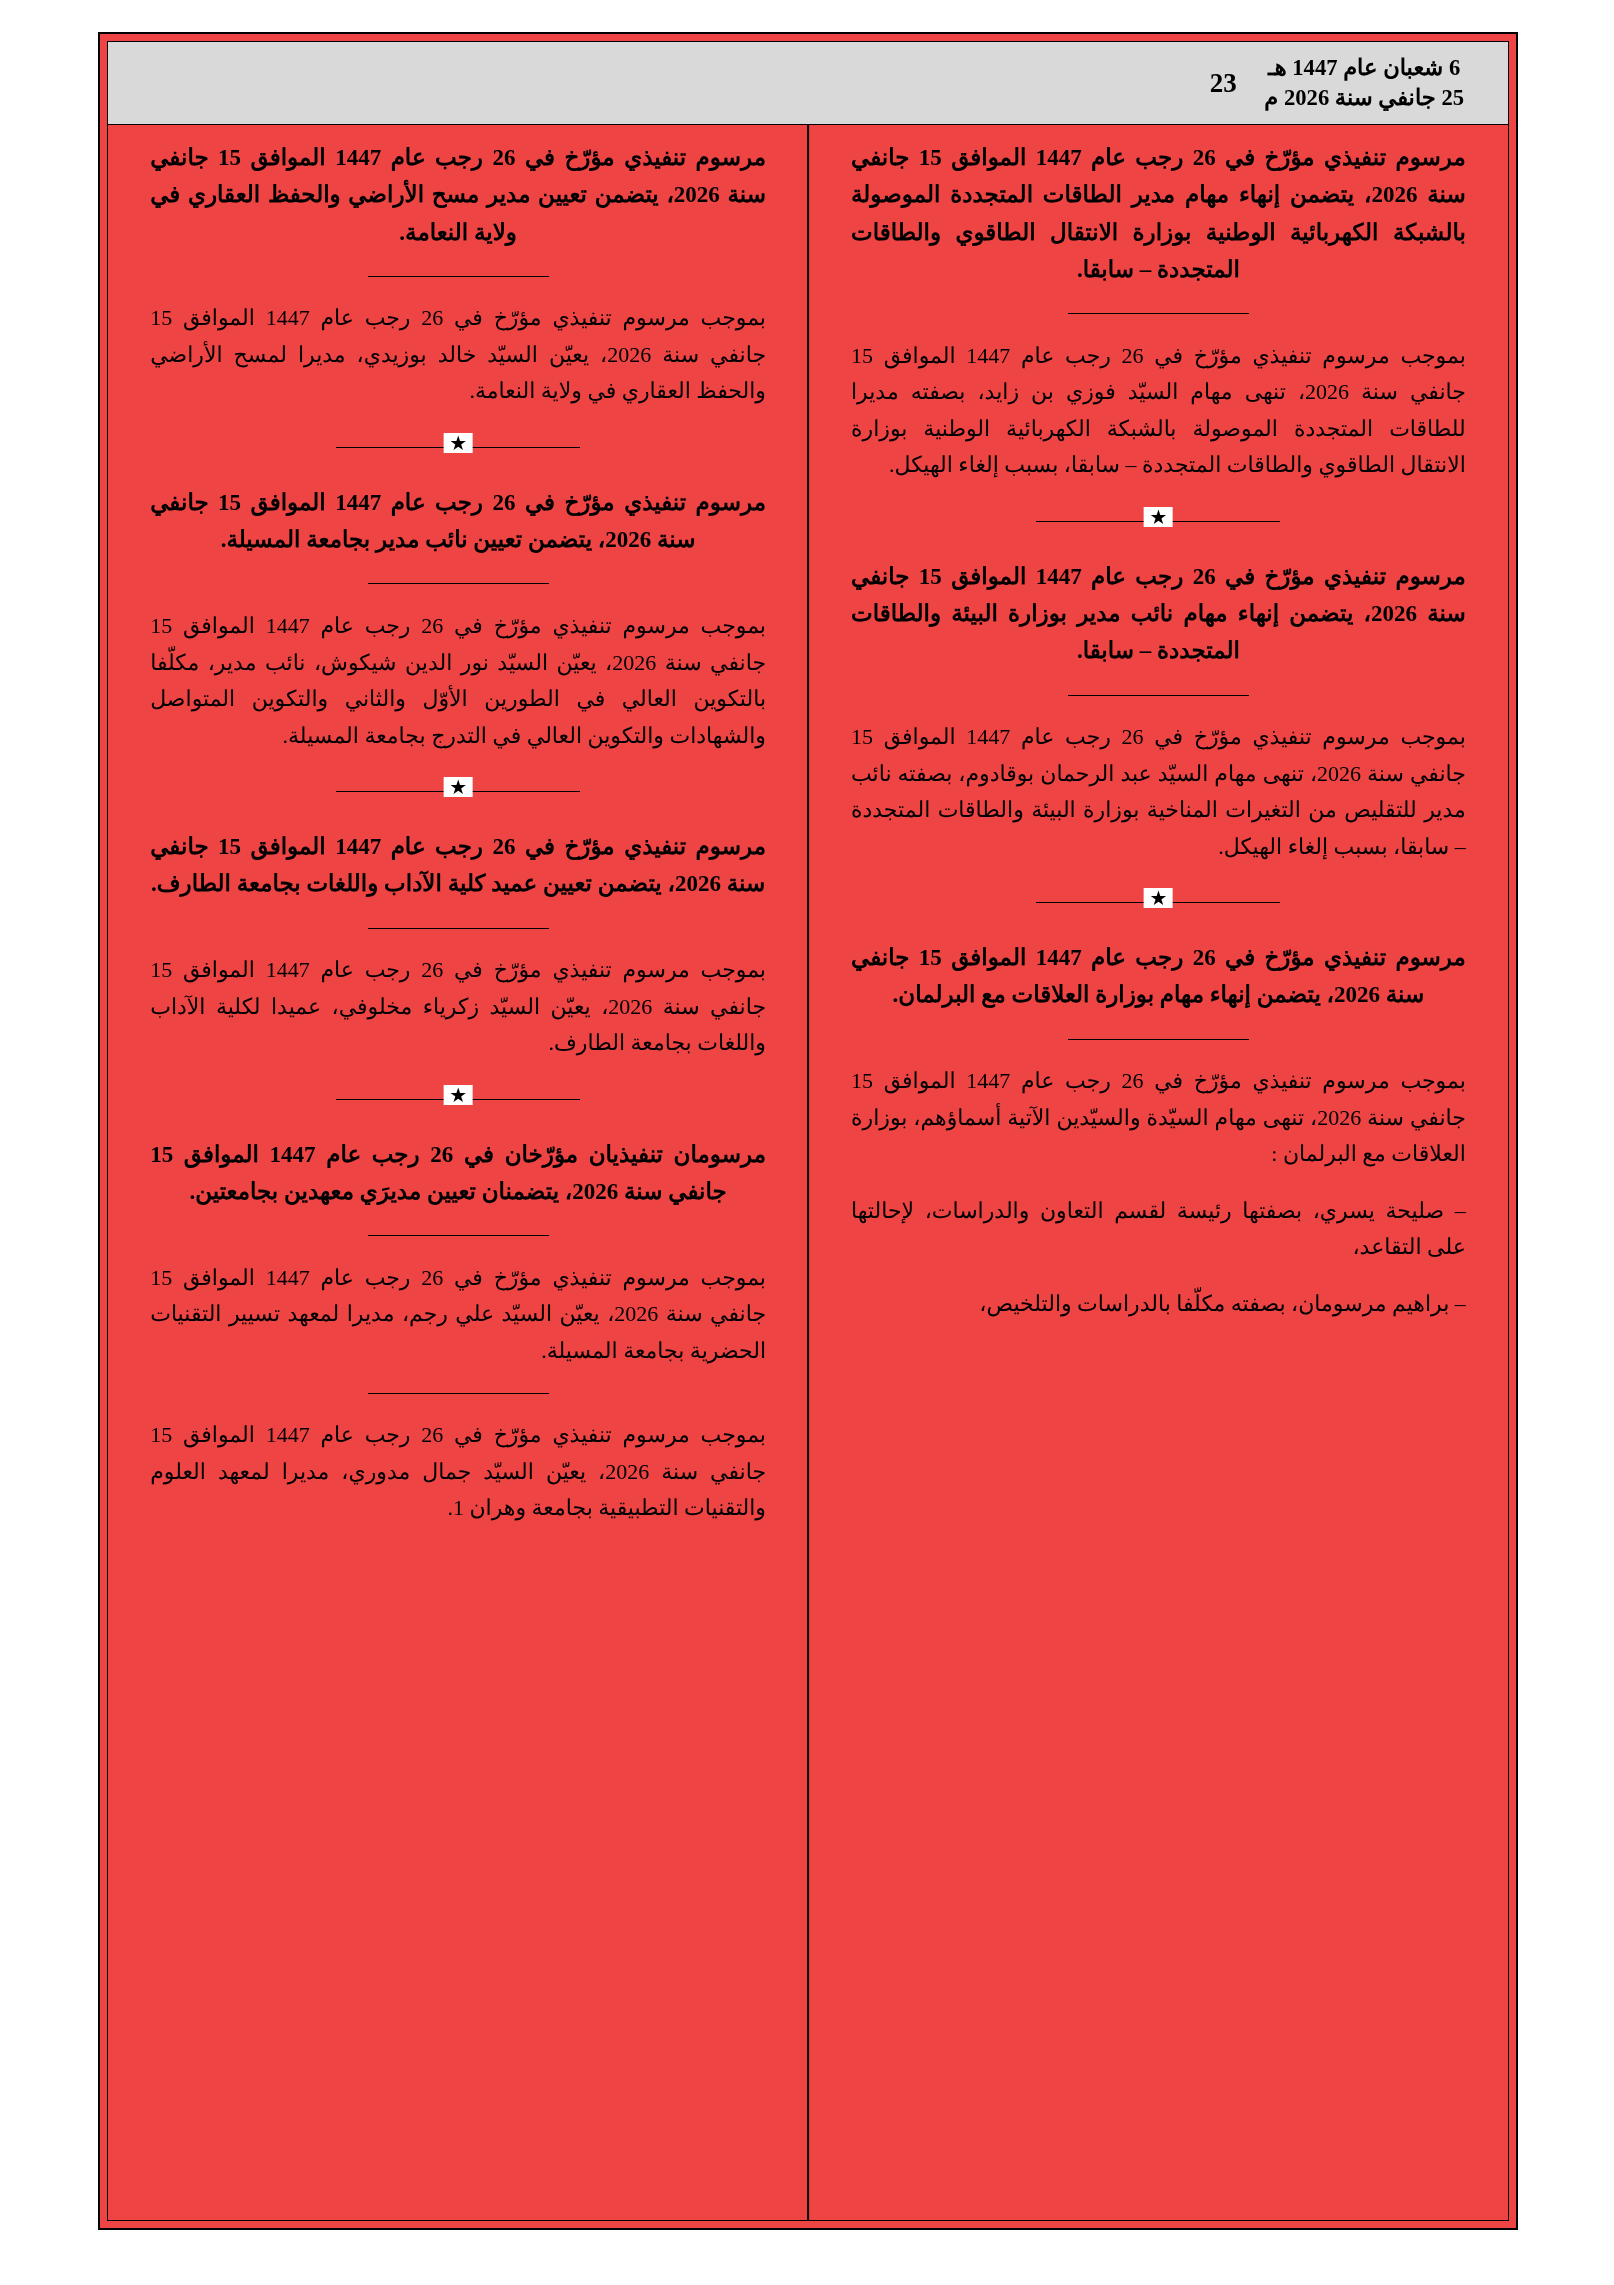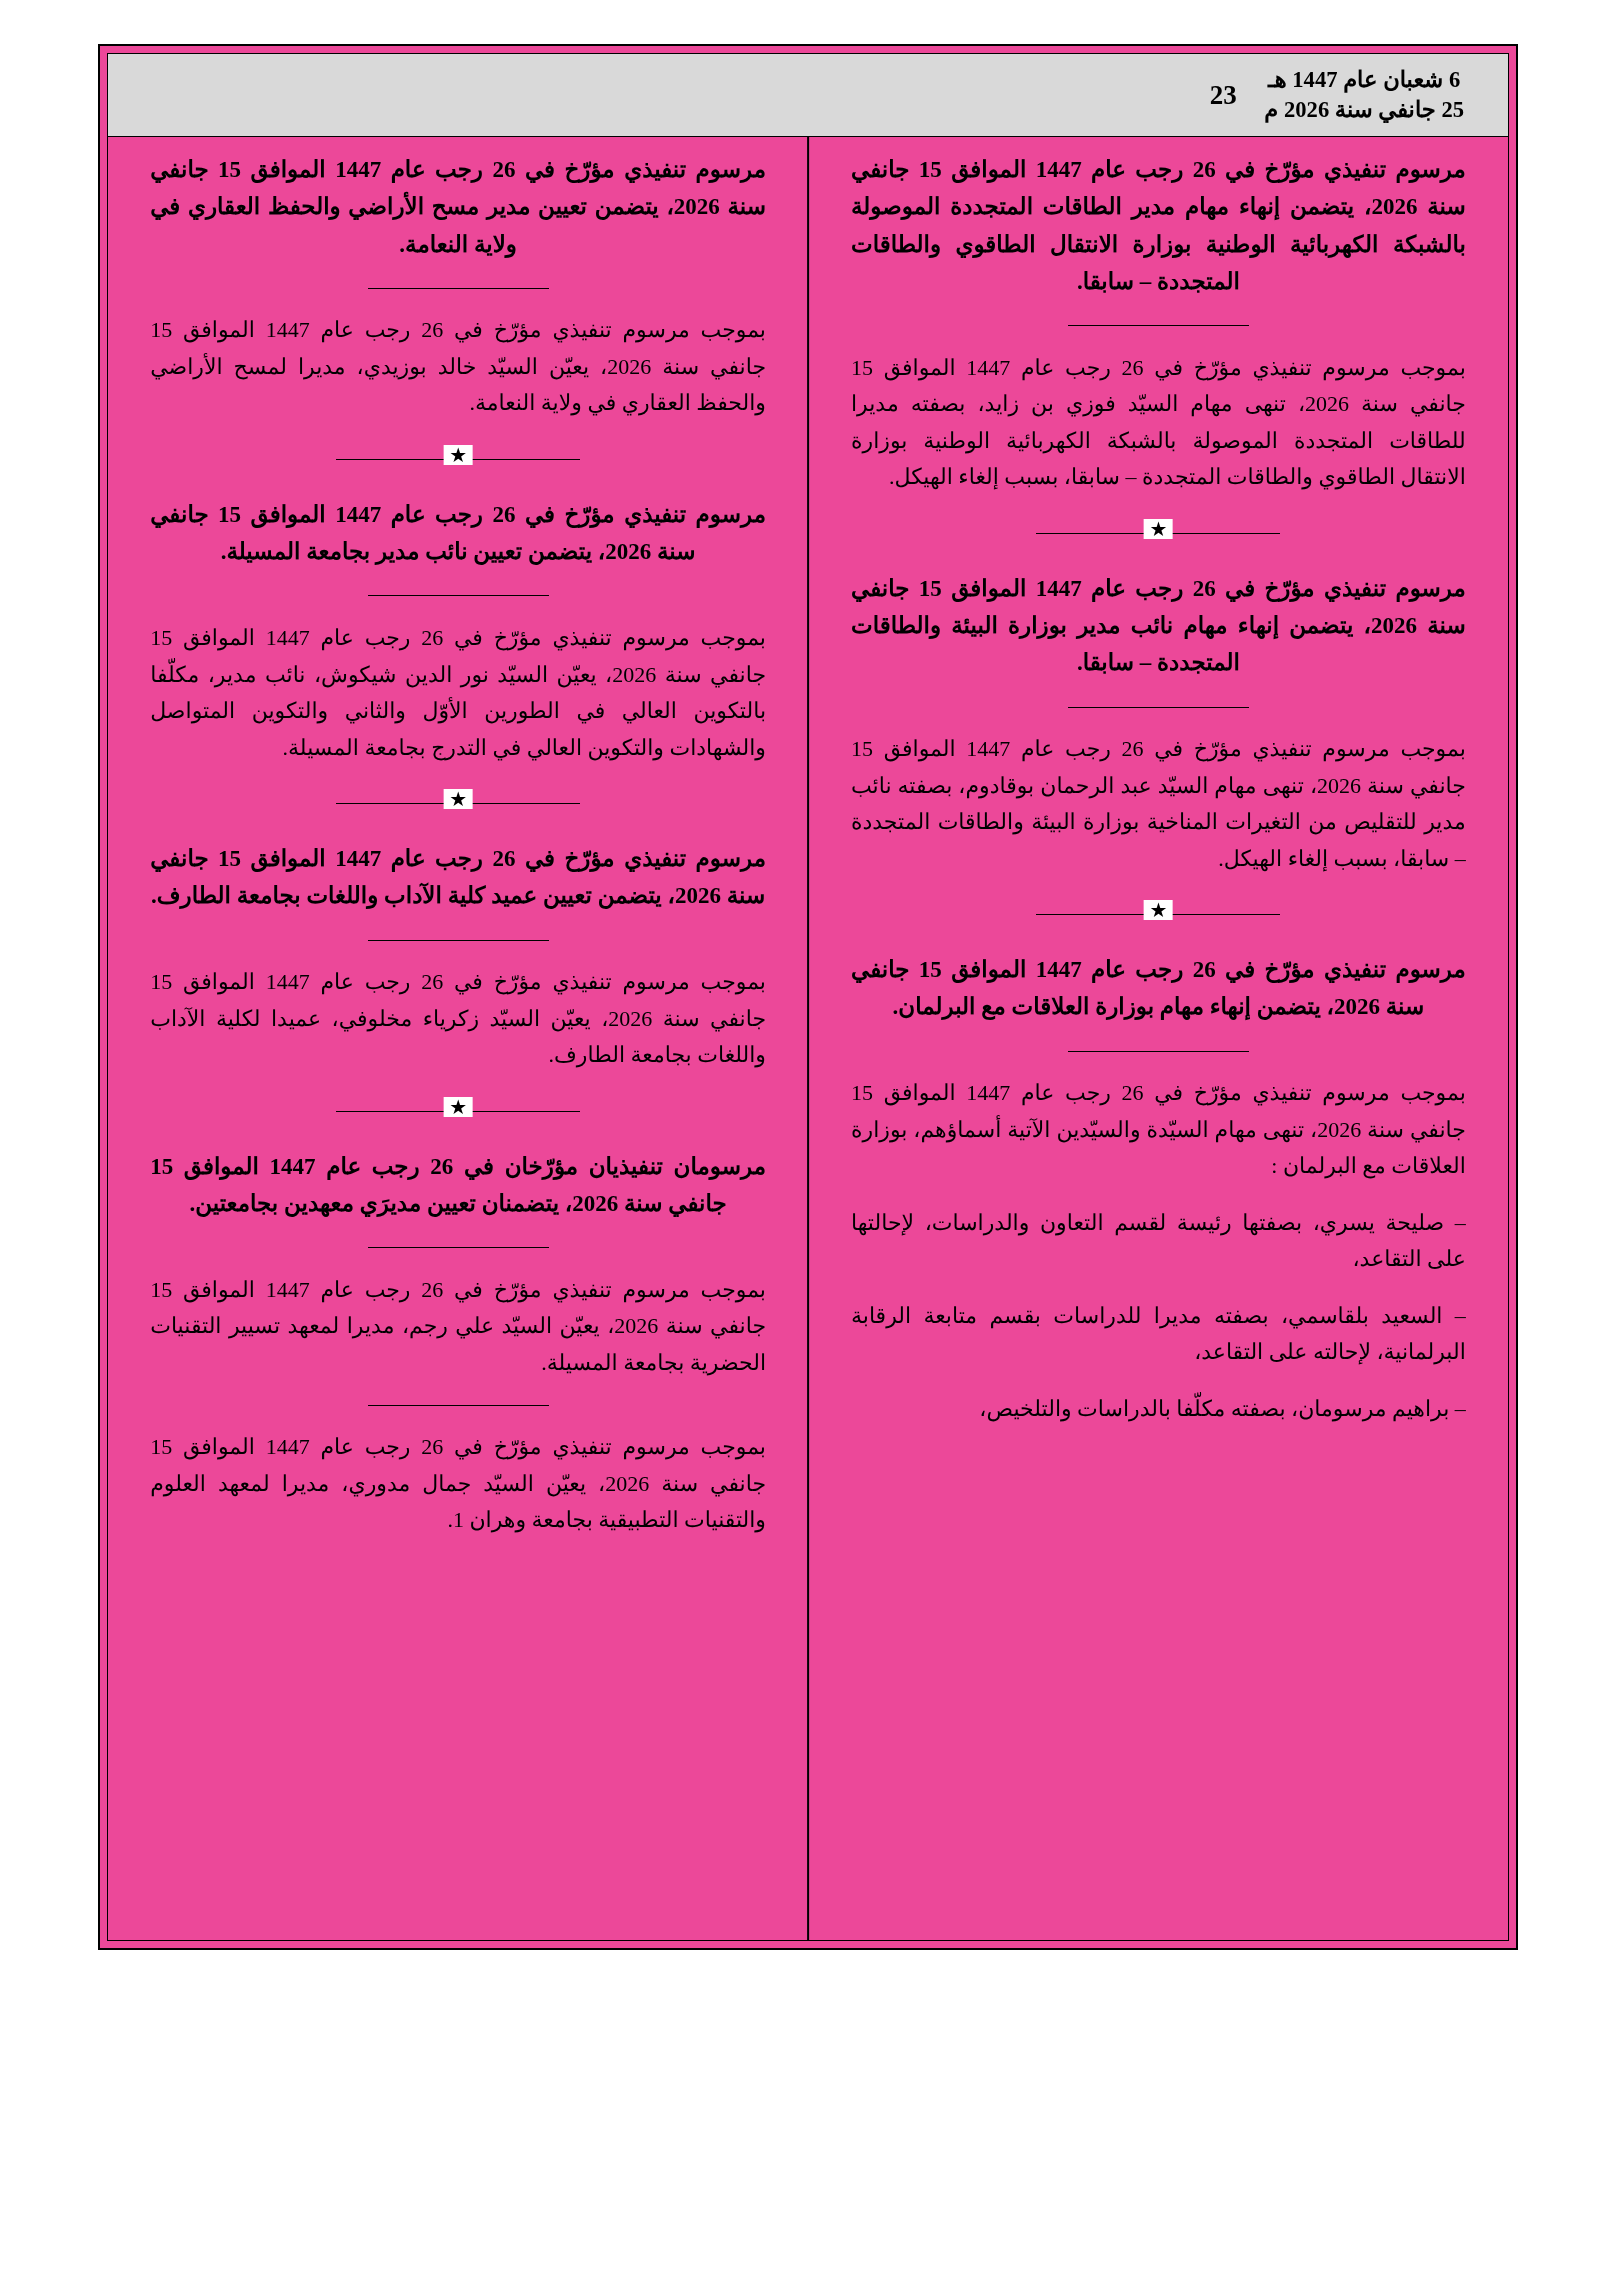--- a/index.html
+++ b/index.html
@@ -10,26 +10,26 @@
   body {
     width: 1615px;
     height: 2285px;
     font-family: "Liberation Serif", serif;
     color: #000000;
     position: relative;
   }
   .page {
     position: absolute;
     left: 98px;
-    top: 44px;
+    top: 32px;
     width: 1420px;
-    height: 1906px;
+    height: 2198px;
     border: 2.7px solid #000;
     box-sizing: border-box;
-    background: #ec4899;
+    background: #ef4444;
   }
   .page-inner {
     position: absolute;
     left: 7.2px;
     top: 7.2px;
     right: 7.2px;
     bottom: 7.2px;
     border: 0.9px solid #000;
     box-sizing: border-box;
   }
@@ -184,21 +184,20 @@
           <div class="rule-plain"></div>
           <div class="para">بموجب مرسوم تنفيذي مؤرّخ في 26 رجب عام 1447 الموافق 15 جانفي سنة 2026، تنهى مهام السيّد عبد الرحمان بوقادوم، بصفته نائب مدير للتقليص من التغيرات المناخية بوزارة البيئة والطاقات المتجددة – سابقا، بسبب إلغاء الهيكل.</div>
           <div class="rule-star">
             <div class="line"></div>
             <div class="star">★</div>
           </div>
           <div class="title">مرسوم تنفيذي مؤرّخ في 26 رجب عام 1447 الموافق 15 جانفي سنة 2026، يتضمن إنهاء مهام بوزارة العلاقات مع البرلمان.</div>
           <div class="rule-plain"></div>
           <div class="para">بموجب مرسوم تنفيذي مؤرّخ في 26 رجب عام 1447 الموافق 15 جانفي سنة 2026، تنهى مهام السيّدة والسيّدين الآتية أسماؤهم، بوزارة العلاقات مع البرلمان :</div>
           <div class="para">– صليحة يسري، بصفتها رئيسة لقسم التعاون والدراسات، لإحالتها على التقاعد،</div>
-          <div class="para">– السعيد بلقاسمي، بصفته مديرا للدراسات بقسم متابعة الرقابة البرلمانية، لإحالته على التقاعد،</div>
           <div class="para">– براهيم مرسومان، بصفته مكلّفا بالدراسات والتلخيص،</div>
         </div>
       <div class="col left" id="col-left">
           <div class="title">مرسوم تنفيذي مؤرّخ في 26 رجب عام 1447 الموافق 15 جانفي سنة 2026، يتضمن تعيين مدير مسح الأراضي والحفظ العقاري في ولاية النعامة.</div>
           <div class="rule-plain"></div>
           <div class="para">بموجب مرسوم تنفيذي مؤرّخ في 26 رجب عام 1447 الموافق 15 جانفي سنة 2026، يعيّن السيّد خالد بوزيدي، مديرا لمسح الأراضي والحفظ العقاري في ولاية النعامة.</div>
           <div class="rule-star">
             <div class="line"></div>
             <div class="star">★</div>
           </div>

